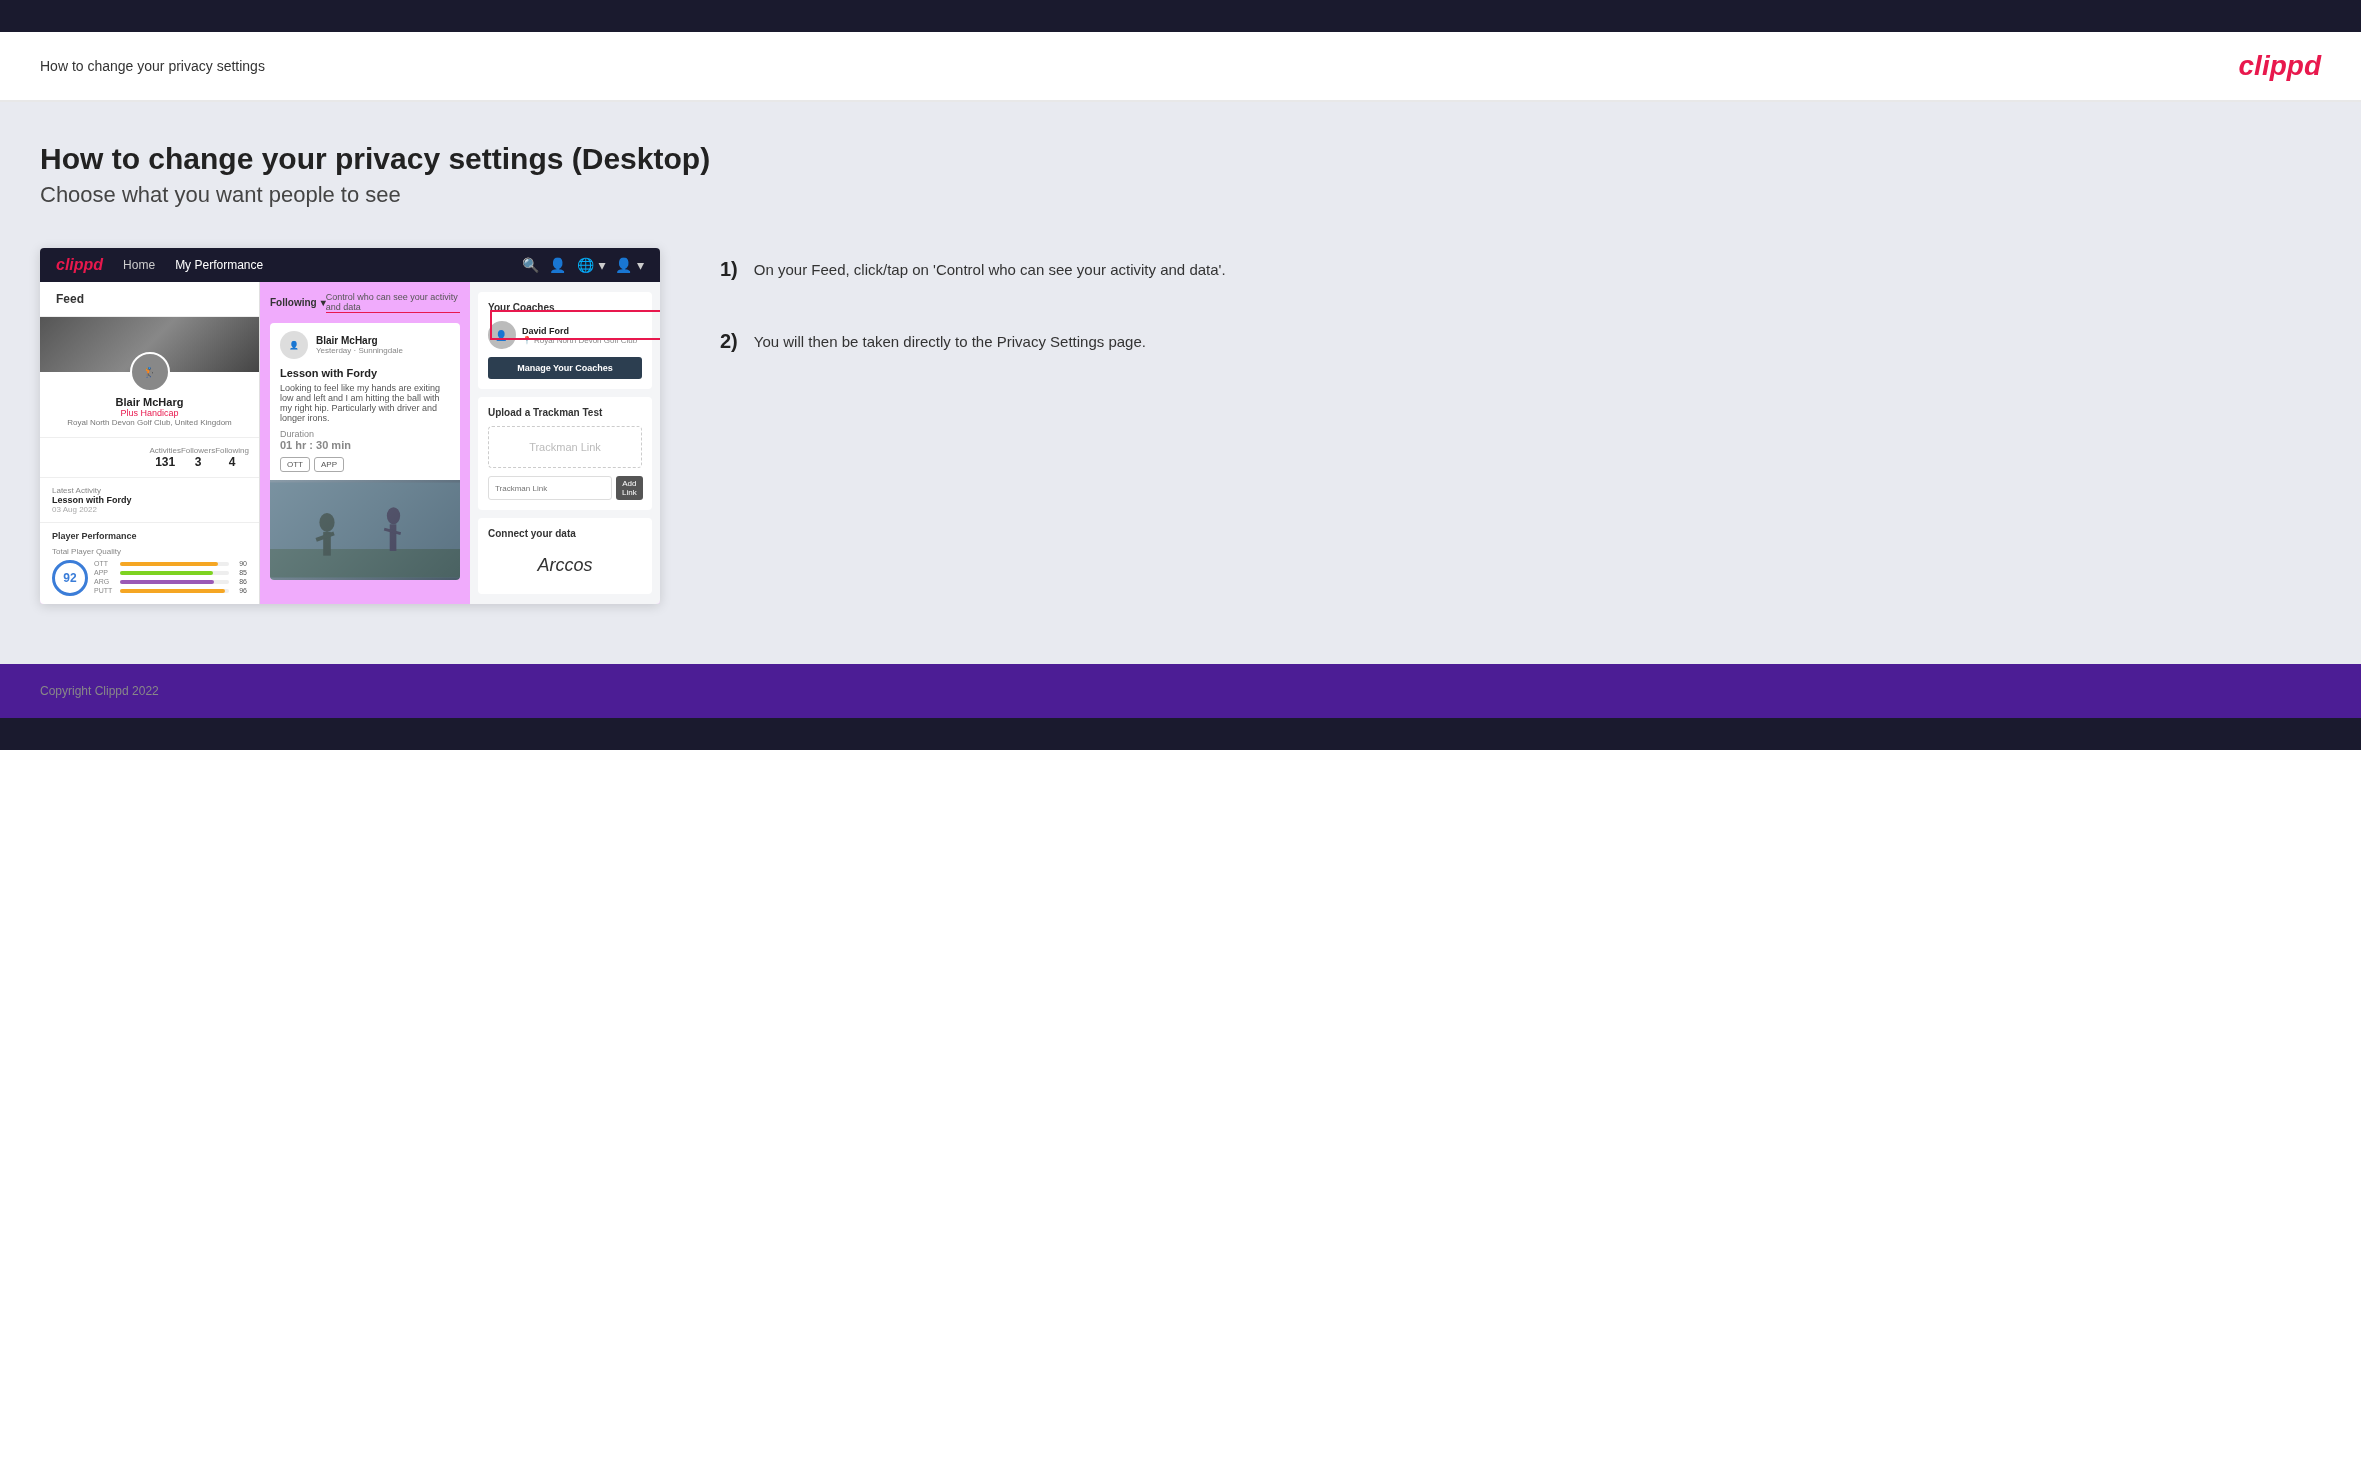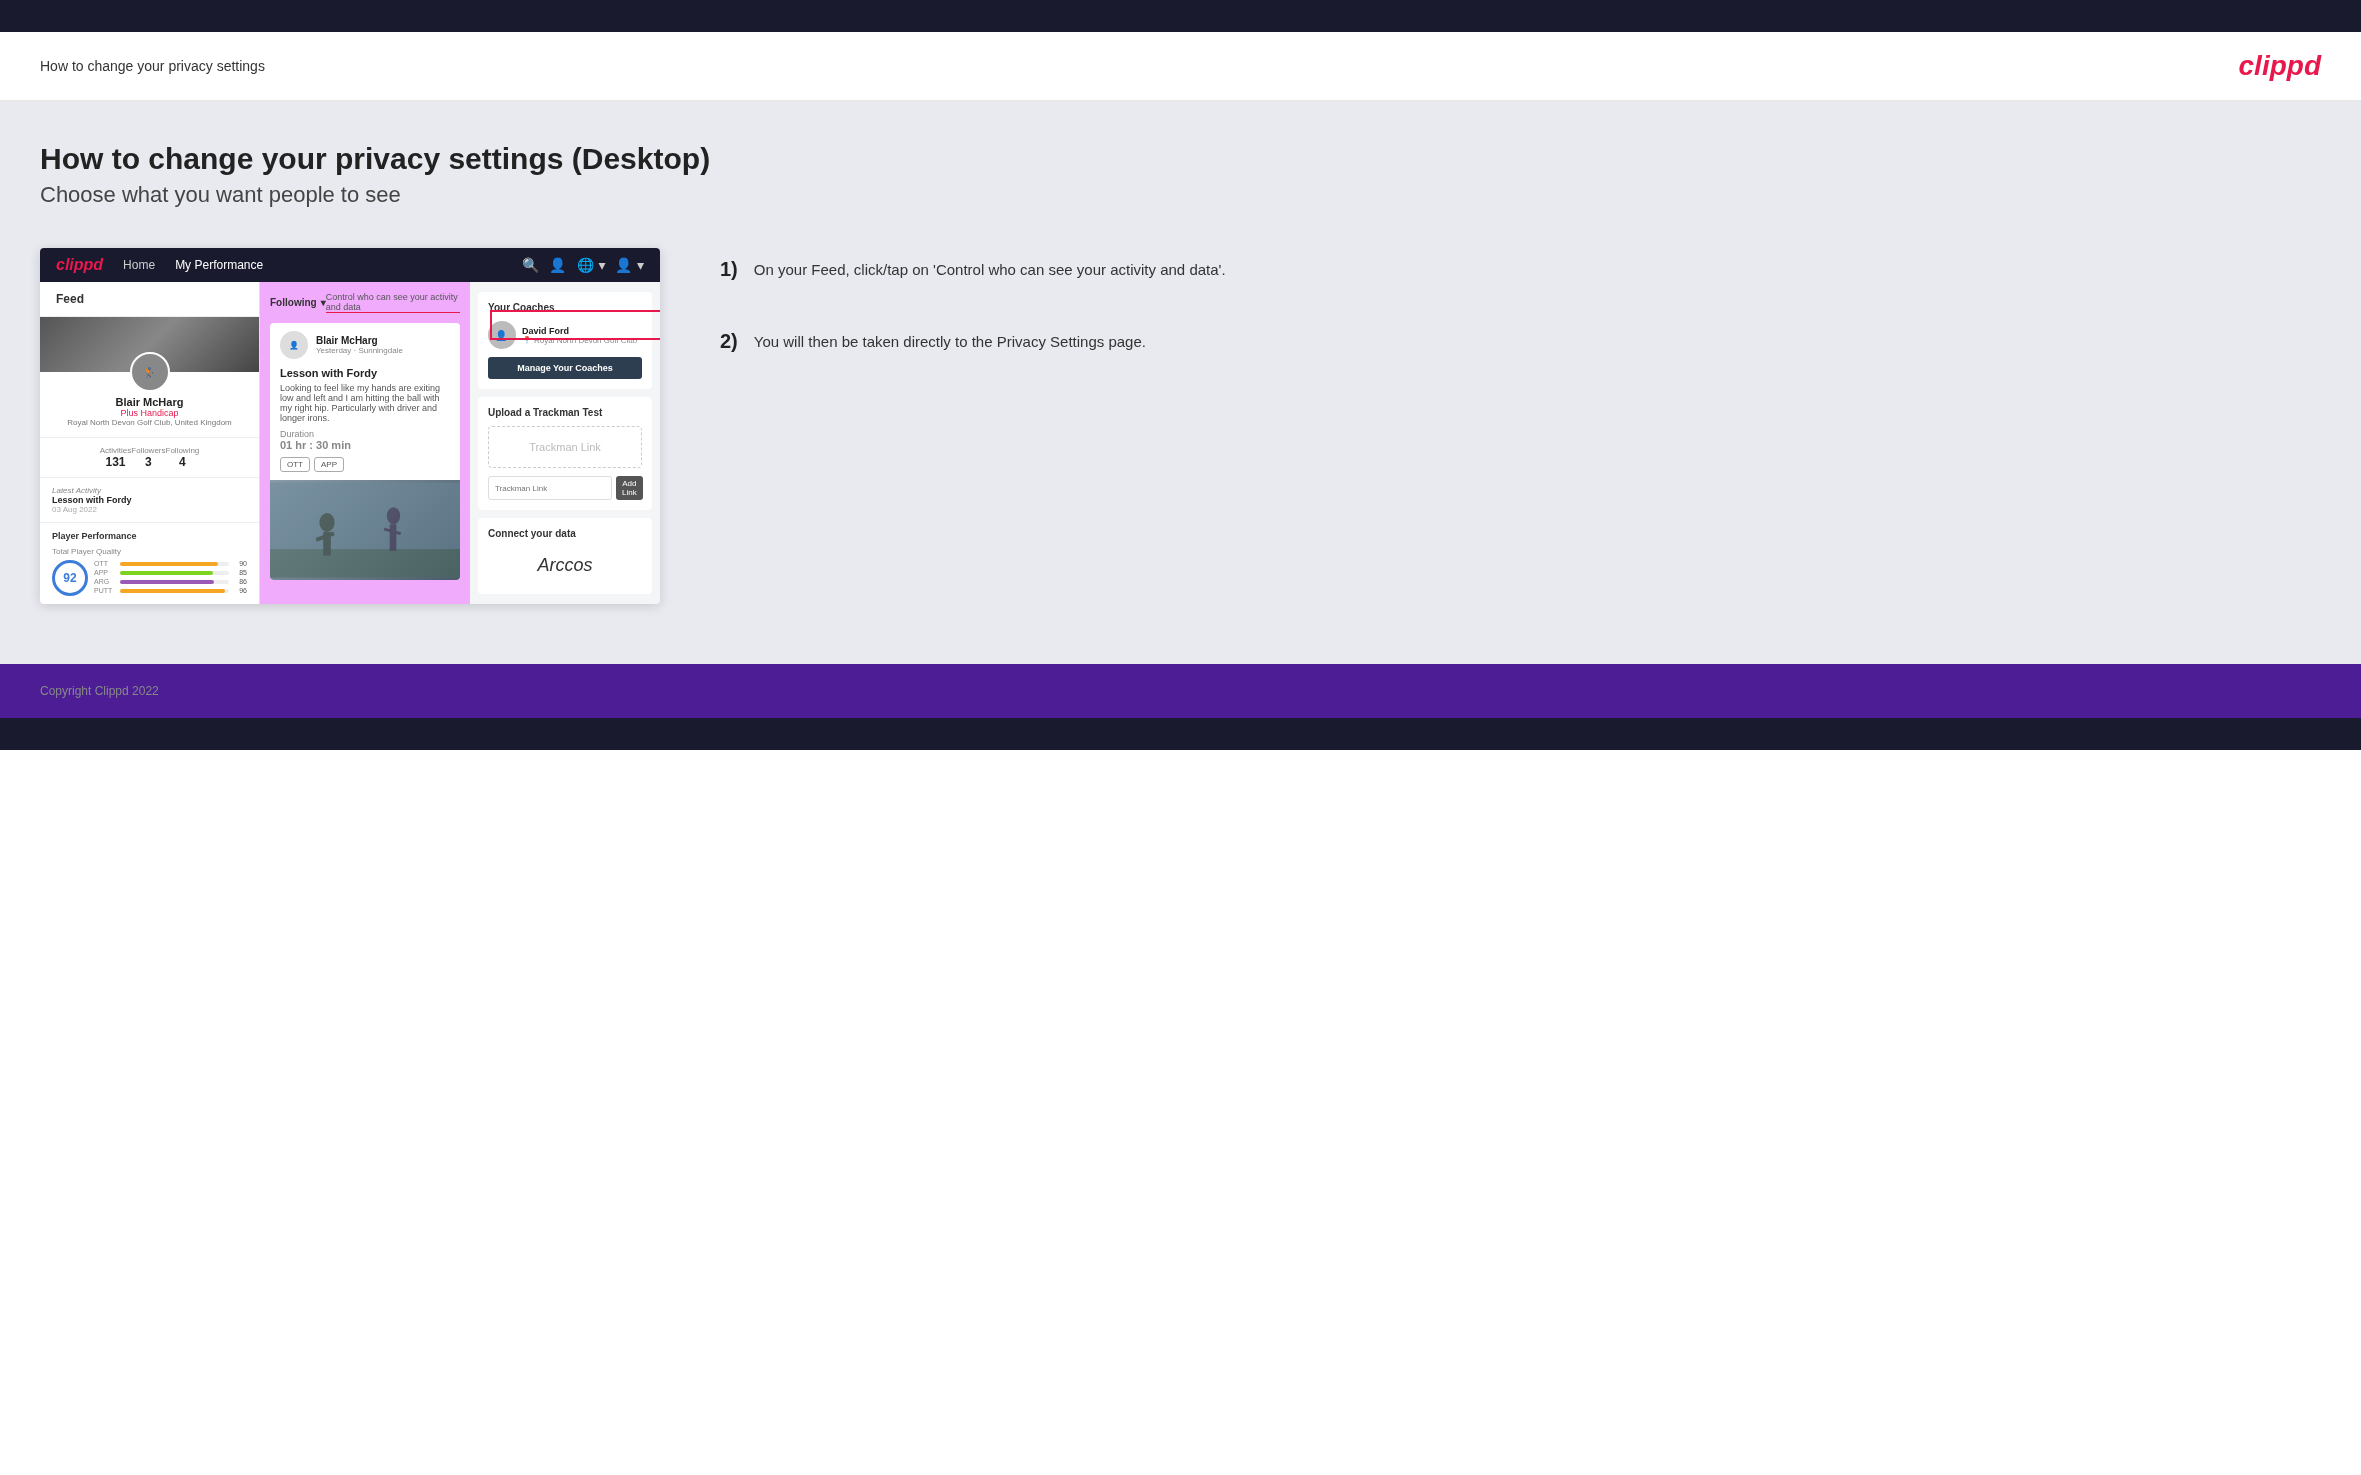--- a/index.html
+++ b/index.html
@@ -93,32 +93,32 @@
       color: #fff; font-size: 10px;
     }
     .profile-info {
       text-align: center;
       padding: 24px 10px 10px;
     }
     .profile-name { font-size: 11px; font-weight: 700; color: #222; }
     .profile-subtitle { font-size: 9px; color: #e8184d; }
     .profile-club { font-size: 8px; color: #777; }
     .profile-stats {
-      display: flex; justify-content: center;
-      padding: 8px 20px;
+      display: flex; justify-content: flex-end;
+      padding: 8px 10px;
       border-top: 1px solid #eee;
       border-bottom: 1px solid #eee;
     }
     .stat-item { text-align: center; }
     .stat-label { font-size: 8px; color: #888; }
     .stat-value { font-size: 12px; font-weight: 700; color: #222; }
     .latest-activity {
       padding: 8px 12px;
     }
-    .latest-label { font-size: 8px; color: #888; font-style: italic; }
+    .latest-label { font-size: 8px; color: #888; }
     .latest-name { font-size: 9px; font-weight: 700; }
     .latest-date { font-size: 8px; color: #aaa; }
     .player-performance {
       padding: 8px 12px;
       border-top: 1px solid #eee;
     }
     .perf-title { font-size: 9px; font-weight: 700; color: #333; margin-bottom: 6px; }
     .total-quality-label { font-size: 8px; color: #888; margin-bottom: 4px; }
     .quality-row {
       display: flex; align-items: center; gap: 6px;

